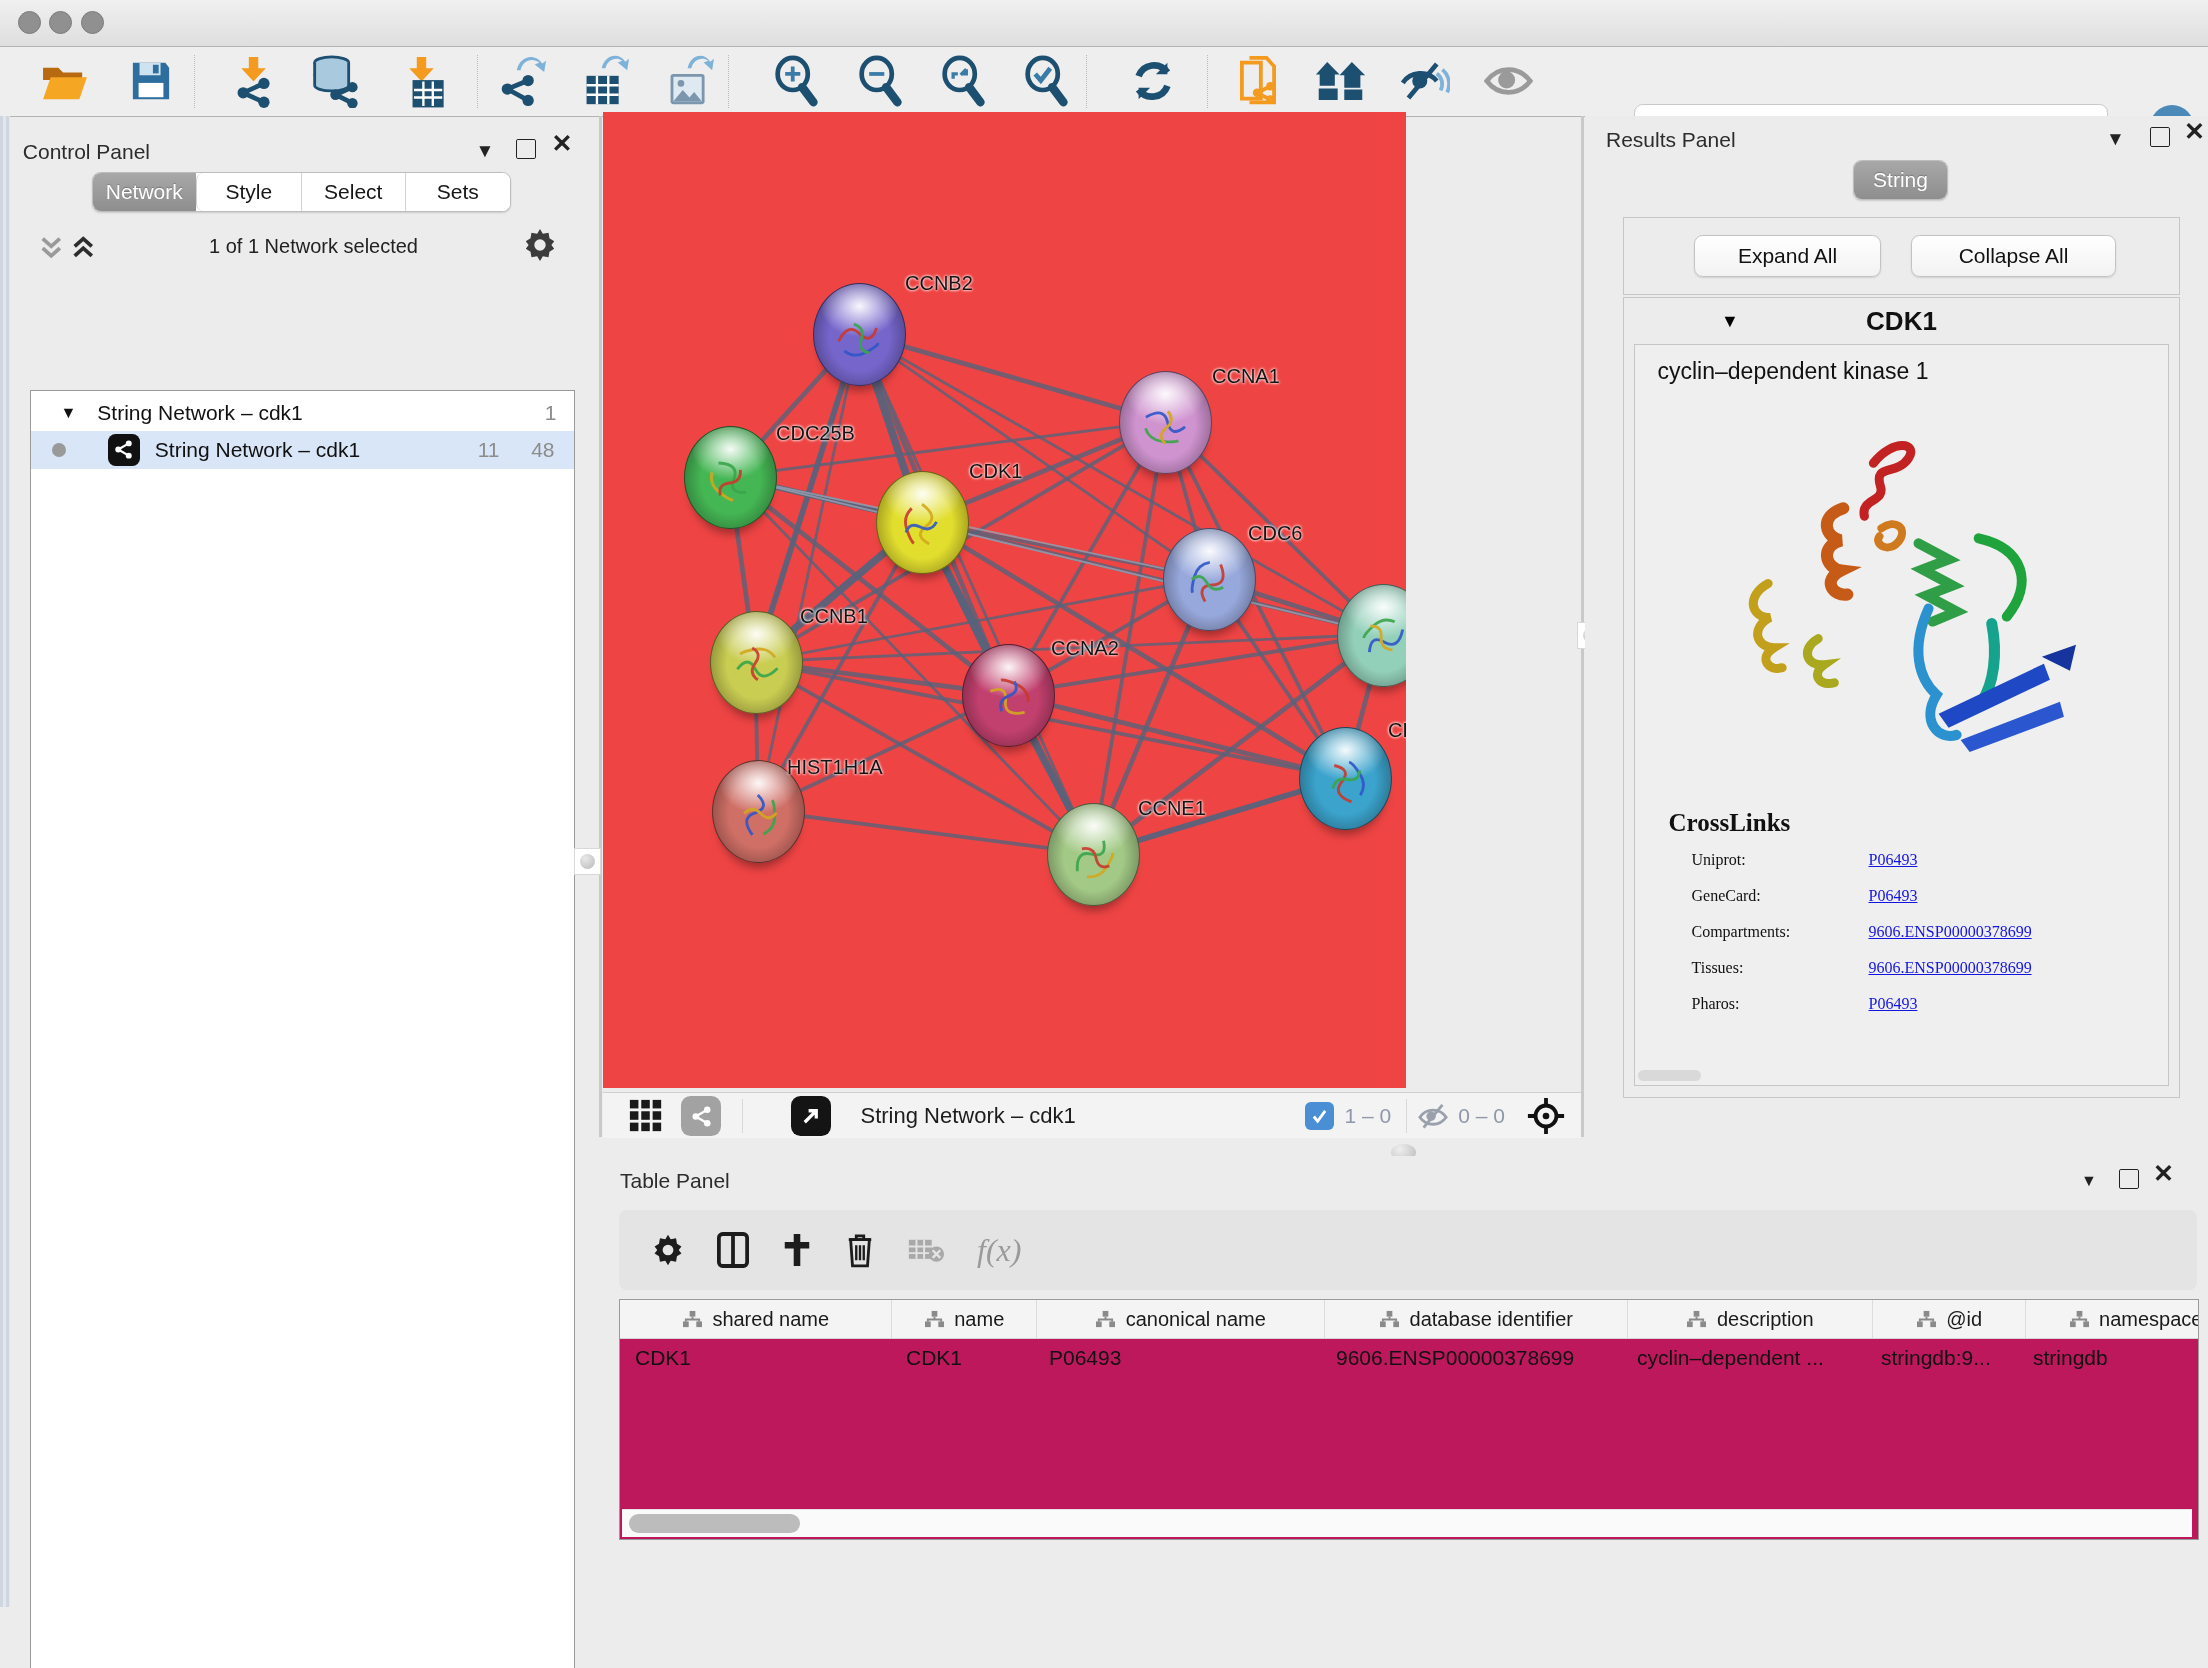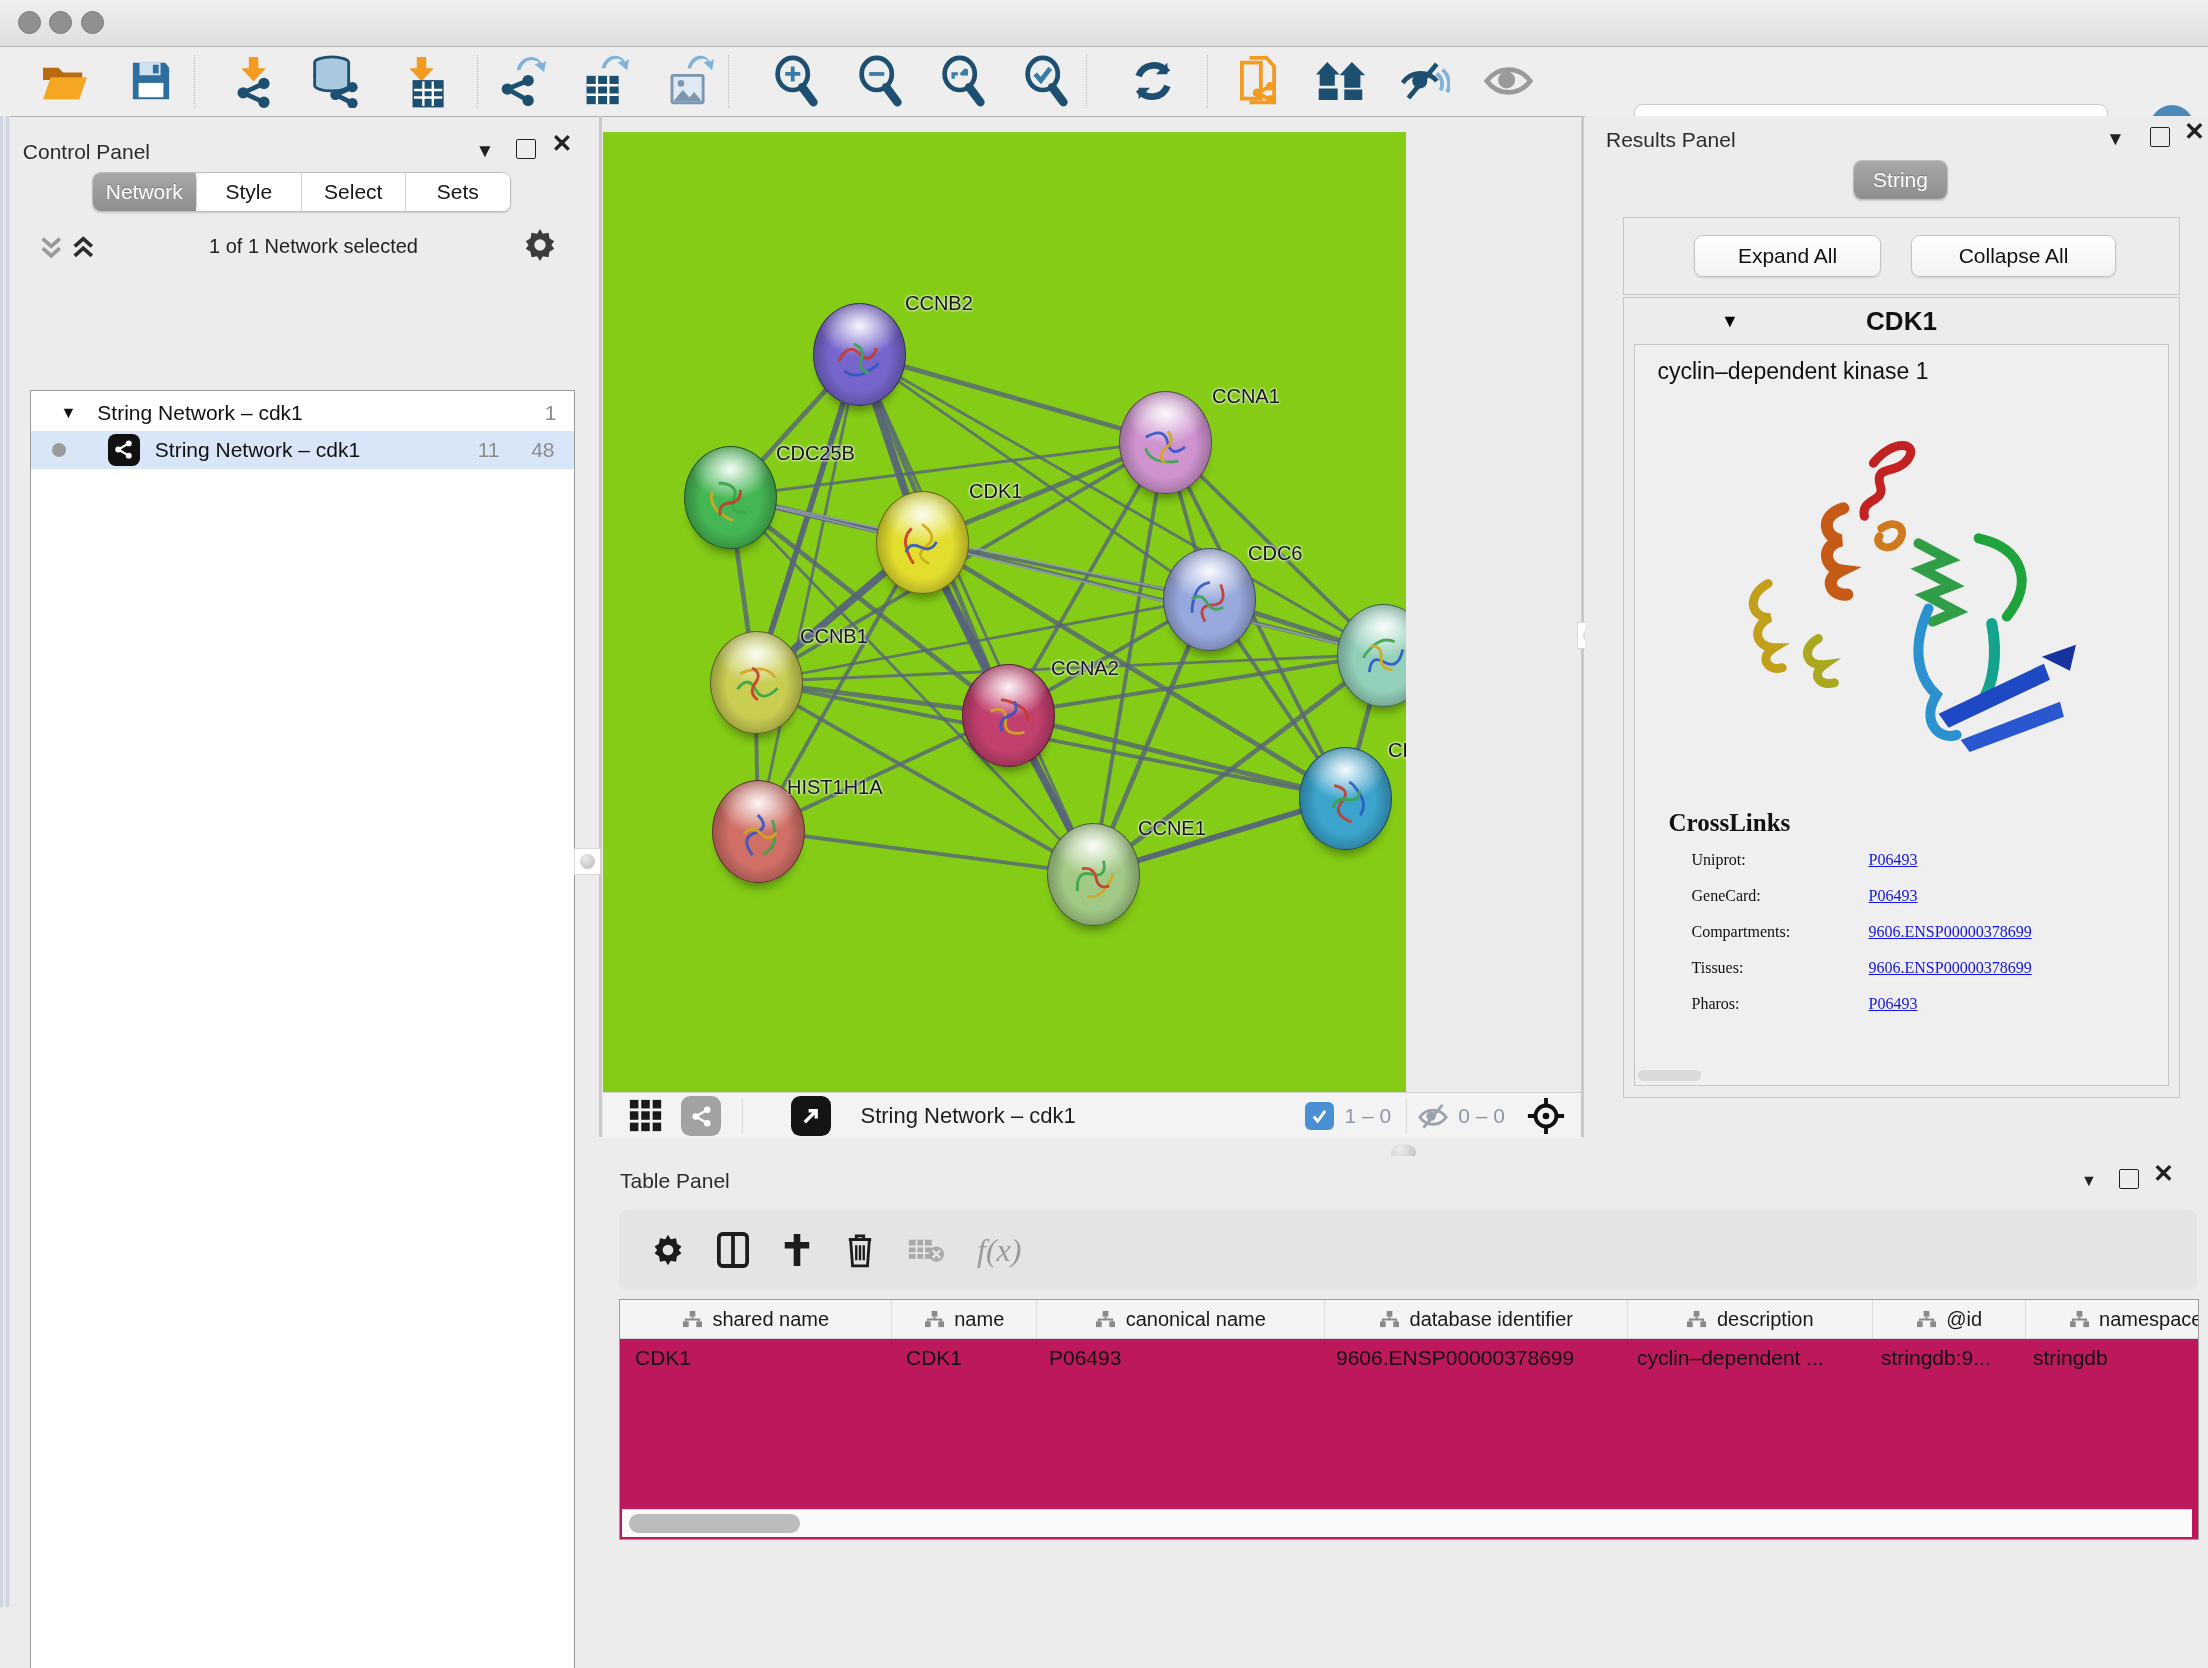--- a/index.html
+++ b/index.html
@@ -25,21 +25,21 @@
   .seg .tab{display:flex;align-items:center;justify-content:center;font-size:21px;color:#161616;background:#fff;border-left:1px solid #d2d2d2;}
   .seg .tab:first-child{border-left:none;}
   .seg .tab.sel{background:linear-gradient(#a8a8a8,#8e8e8e);color:#fff;text-shadow:0 -1px 1px rgba(0,0,0,.25);}
   
   .leftstrip{position:absolute;left:0;top:116px;width:9.5px;height:1491px;background:repeating-linear-gradient(90deg,#cfd6df 0 2.9px,#e3e7ed 2.9px 5.7px);}
   .listbox{position:absolute;left:20px;top:262px;width:543px;height:1308px;background:#fff;border:1.9px solid #9a9a9a;}
   .netrow{position:relative;height:36px;display:flex;align-items:center;font-size:21px;color:#111;}
   .netrow .cnt{position:absolute;color:#8c8c8c;}
   .sharebadge{width:32px;height:32px;background:#111;border-radius:7.6px;display:flex;align-items:center;justify-content:center;}
   
-  .canvas{position:absolute;left:603px;top:132px;width:803px;height:976px;background:#84cc16;overflow:hidden;}
+  .canvas{position:absolute;left:603px;top:112px;width:803px;height:976px;background:#ef4444;overflow:hidden;}
   .nodelabel{position:absolute;font-size:20px;color:#141414;text-shadow:0 0 2.9px #fff,0 0 2.9px #fff;white-space:nowrap;}
   .ball{position:absolute;width:91px;height:101px;border-radius:50%;}
   .cstatus{position:absolute;left:603px;top:1092px;width:978px;height:46px;background:#f3f3f3;border-top:1px solid #cfcfcf;display:flex;align-items:center;}
   .cs-div{width:0;height:34px;border-left:1.9px solid #d9d9d9;margin:0 9.5px;}
   .roundicon{width:40px;height:40px;border-radius:9.5px;display:flex;align-items:center;justify-content:center;}
   .graytext{color:#8f98a8;font-size:21px;}
   
   .vsplit{position:absolute;top:116px;width:2.9px;height:1021px;background:#c9c9c9;}
   .split-handle{position:absolute;width:25px;height:25px;background:#fff;border:1px solid #d8d8d8;display:flex;align-items:center;justify-content:center;}
   .split-dot{width:15px;height:15px;border-radius:50%;background:radial-gradient(circle at 35% 30%,#e8e8e8,#b9b9b9);}

